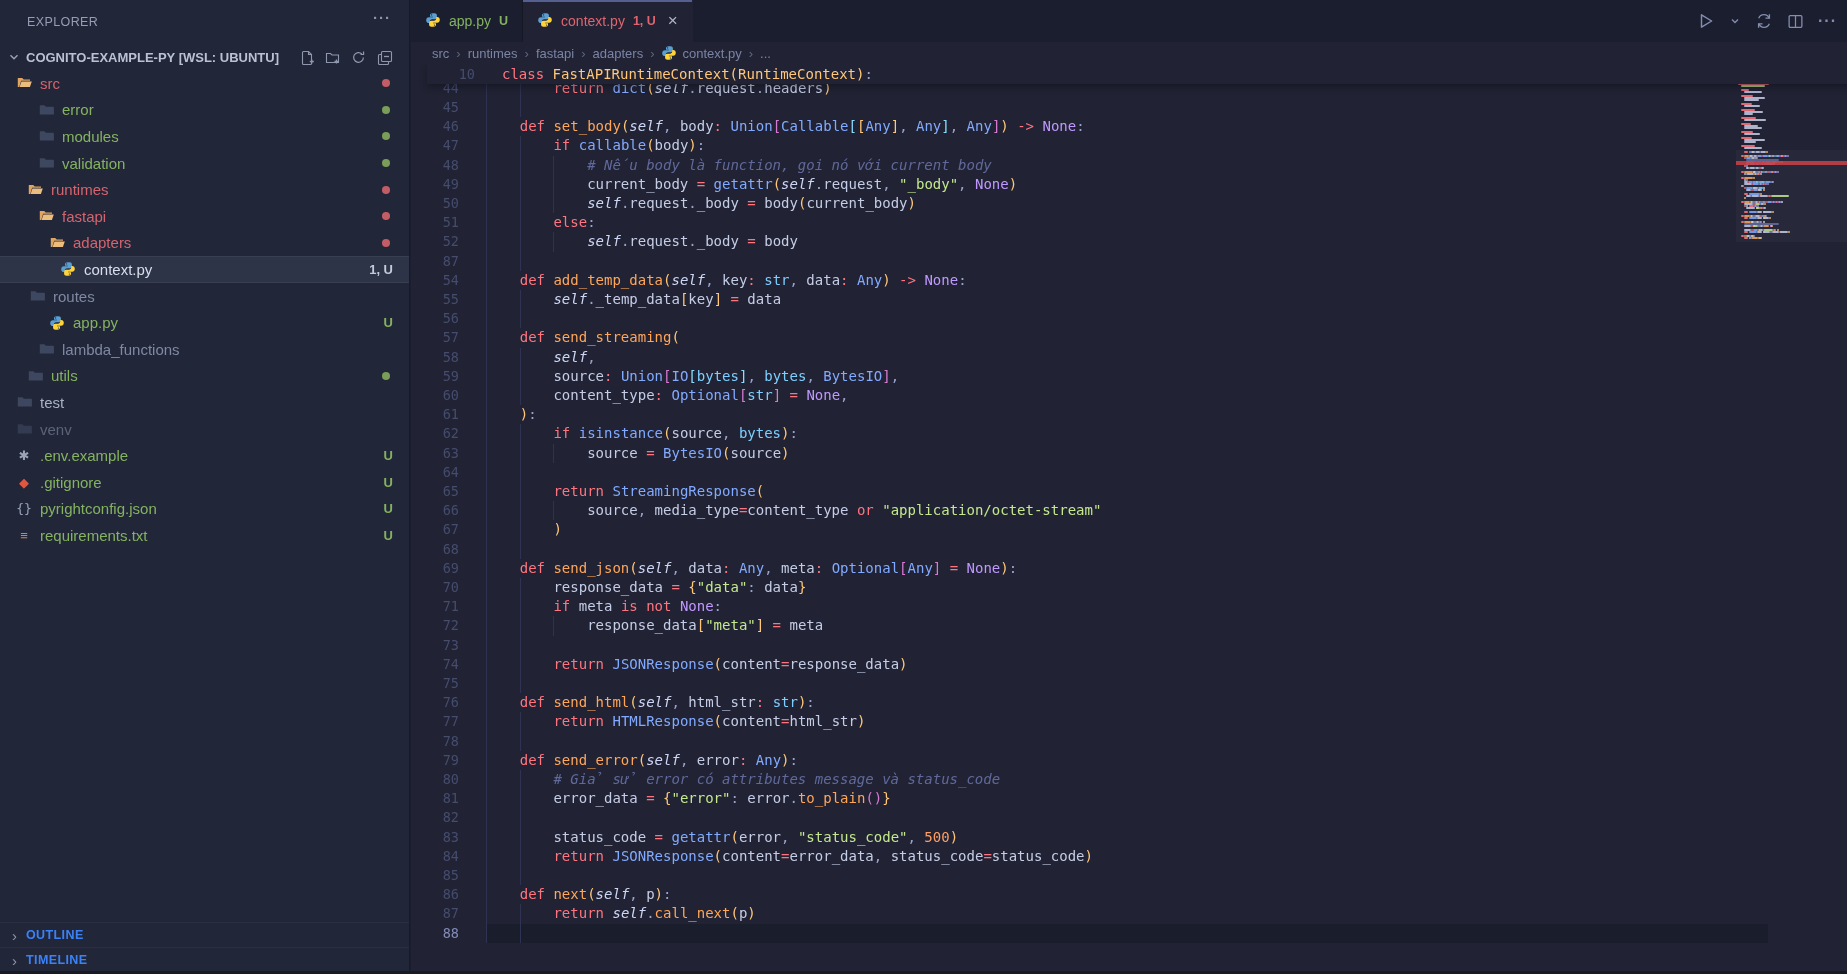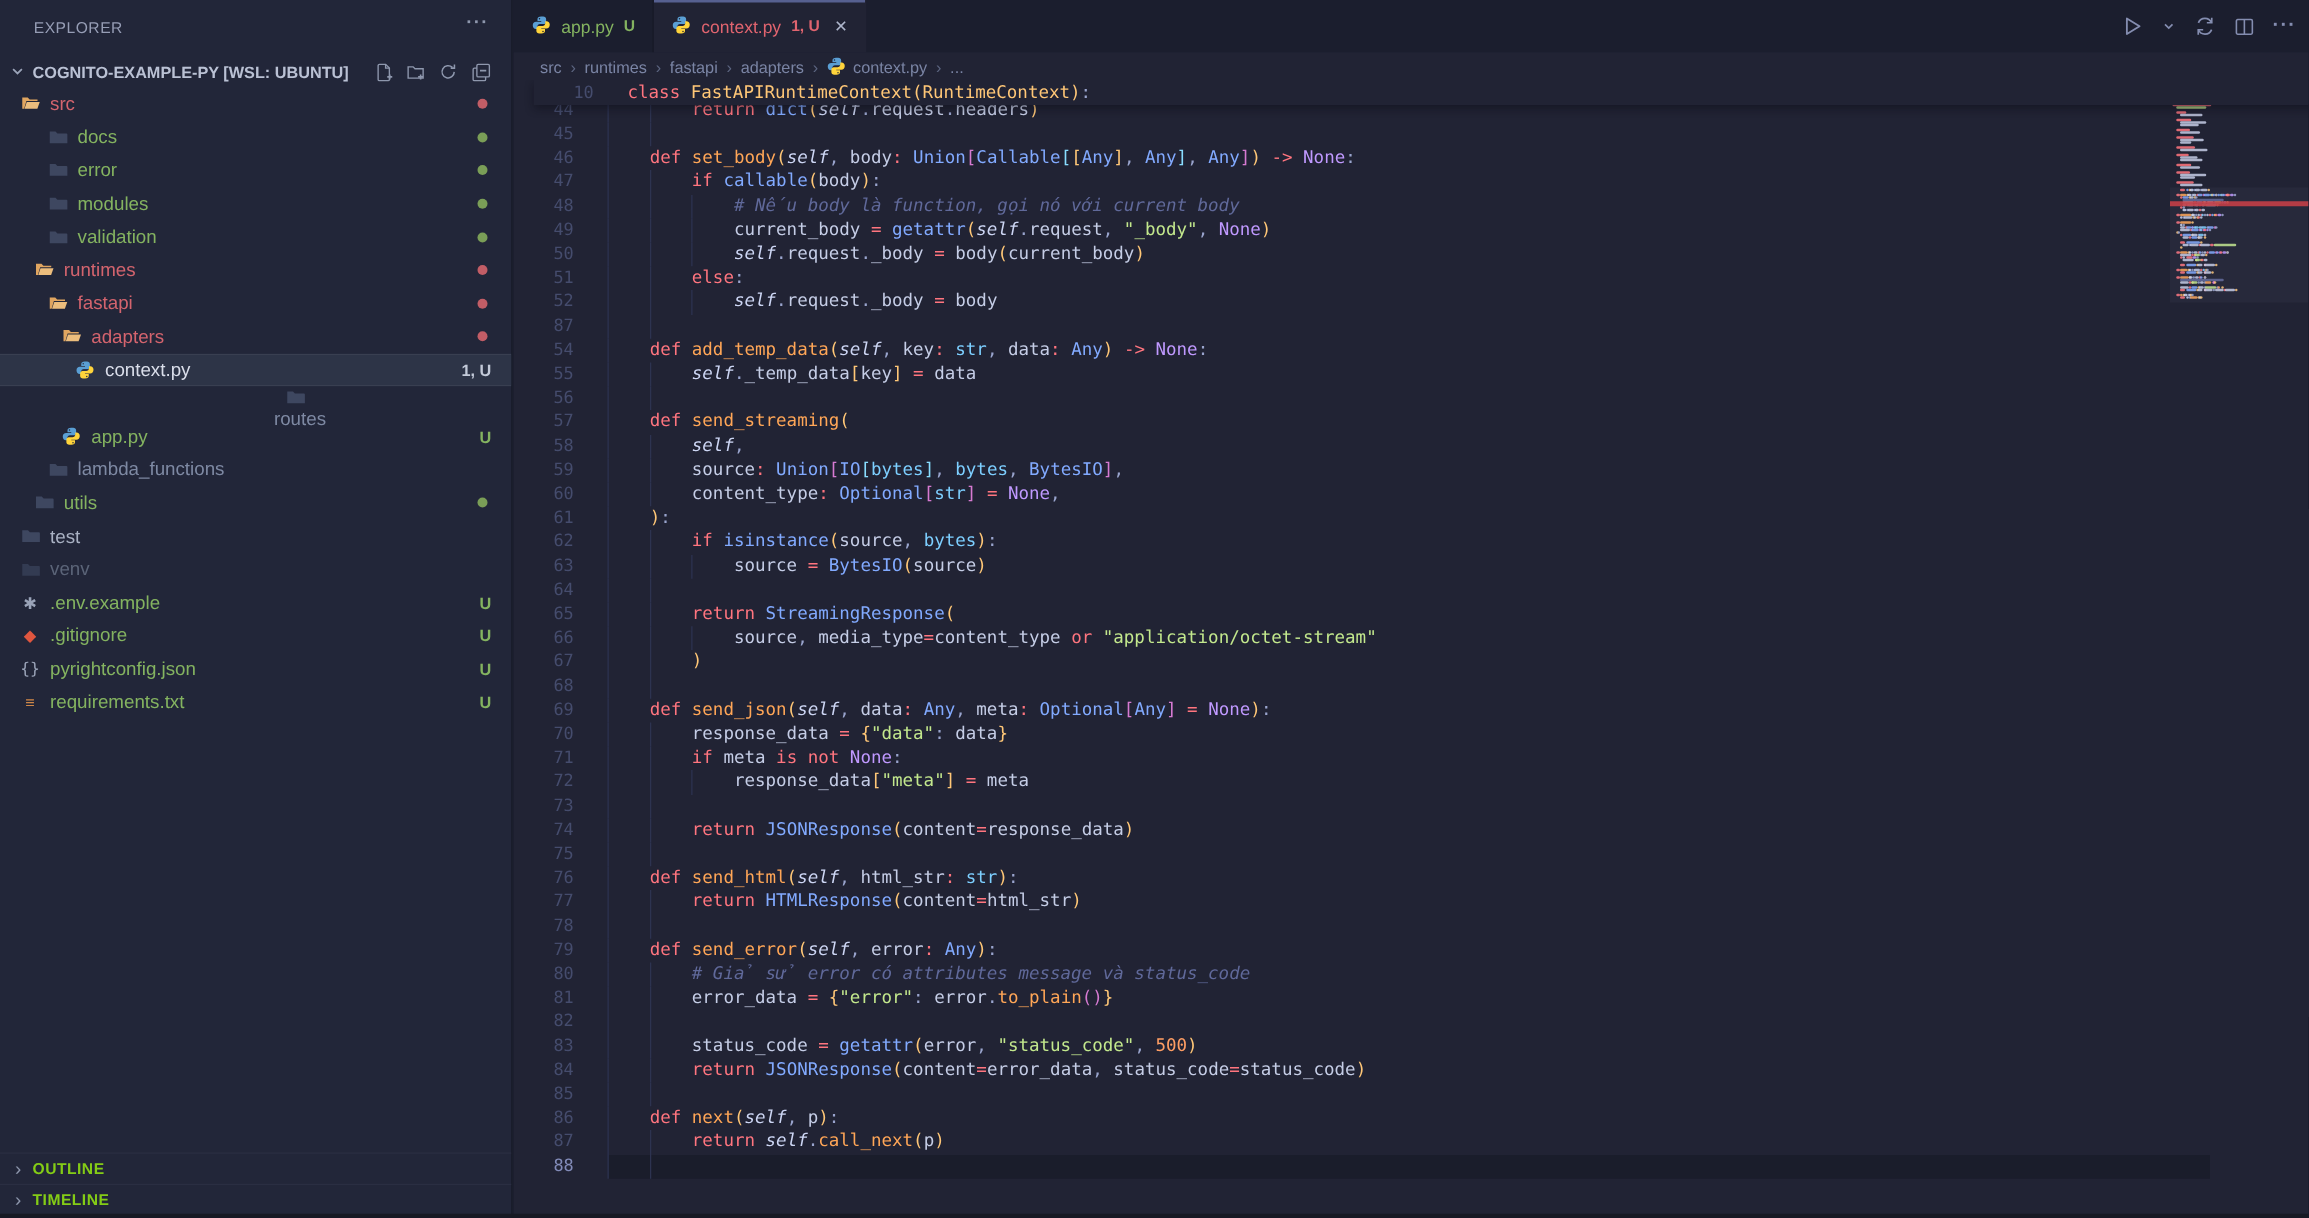--- a/index.html
+++ b/index.html
@@ -25,21 +25,21 @@
   .tree-row .ticon { width:18px; height:18px; display:flex; align-items:center; justify-content:center; flex:0 0 18px; }
   .tree-row .tlabel { margin-left:7px; font-size:15px; white-space:nowrap; }
   .tree-row .badge { position:absolute; right:16px; font-size:13px; font-weight:bold; }
   .tree-row .dot { position:absolute; right:19px; width:8px; height:8px; border-radius:50%; }
   .c-red{color:#d4646e} .c-green{color:#84b360} .c-white{color:#dadeea}
   .c-gray{color:#7e89a3} .c-lightgray{color:#a9b1c3} .c-dim{color:#5b6478}
   .ficon-txt { font-size:13px; line-height:1; }
   .sb-bottom { position:absolute; left:0; bottom:2px; width:100%; }
   .sb-sec { height:25px; display:flex; align-items:center; border-top:1px solid #2a2e42; cursor:pointer; }
   .sb-sec .schev { margin-left:12px; color:#8e97ad; font-size:15px; }
-  .sb-sec .slabel { margin-left:9px; font-size:12.5px; font-weight:bold; letter-spacing:.4px; color:#84cc16; }
+  .sb-sec .slabel { margin-left:9px; font-size:12.5px; font-weight:bold; letter-spacing:.4px; color:#3b82f6; }
   
   .editor { position:absolute; left:411px; top:0; width:1436px; height:974px; background:#212334; }
   .tabbar { position:absolute; left:0; top:0; width:100%; height:42px; background:#1b1e2e; display:flex; }
   .tab { position:relative; height:42px; display:flex; align-items:center; padding:0 14px; gap:8px; font-size:14px; cursor:pointer; border-right:1px solid #161825; }
   .tab .tname { white-space:nowrap; }
   .tab .tbadge { font-size:12.5px; font-weight:bold; }
   .tab.active { background:#212334; box-shadow:inset 0 2px 0 #566090; border-right-color:transparent; }
   .tab .tclose { color:#aeb6cc; font-size:17px; margin-left:4px; cursor:pointer; }
   .tab-red { color:#e0646f; }
   .tab-green { color:#84b360; }
@@ -124,29 +124,20 @@
           </span>
           <span class="tlabel c-red">src</span>
           <span class="dot" style="background: rgb(194, 93, 102);"></span>
         </div>
         <div class="tree-row" style="padding-left: 37px;">
           <span class="ticon">
             <svg width="17" height="16" viewBox="0 0 16 16">
               <path d="M1.3 3.2h4.6l1.5 1.6h7.3c.4 0 .7.3.7.7v7H1.3z" fill="#3e4760"></path>
             </svg>
           </span>
-          <span class="tlabel c-green">docs</span>
-          <span class="dot" style="background: rgb(122, 158, 87);"></span>
-        </div>
-        <div class="tree-row" style="padding-left: 37px;">
-          <span class="ticon">
-            <svg width="17" height="16" viewBox="0 0 16 16">
-              <path d="M1.3 3.2h4.6l1.5 1.6h7.3c.4 0 .7.3.7.7v7H1.3z" fill="#3e4760"></path>
-            </svg>
-          </span>
           <span class="tlabel c-green">error</span>
           <span class="dot" style="background: rgb(122, 158, 87);"></span>
         </div>
         <div class="tree-row" style="padding-left: 37px;">
           <span class="ticon">
             <svg width="17" height="16" viewBox="0 0 16 16">
               <path d="M1.3 3.2h4.6l1.5 1.6h7.3c.4 0 .7.3.7.7v7H1.3z" fill="#3e4760"></path>
             </svg>
           </span>
           <span class="tlabel c-green">modules</span>
@@ -194,21 +185,21 @@
         <div class="tree-row selected" style="padding-left: 59px;">
           <span class="ticon">
             <svg width="16" height="16" viewBox="0 0 16 16">
               <path fill="#5a9fd4" d="M7.9 1.2c-2 0-2.9.9-2.9 2v1.6h3v.5H3.9c-1.6 0-2.7 1-2.7 2.9 0 1.8 1 2.9 2.6 2.9h1V9.4c0-1.2 1-2.2 2.2-2.2h3c1 0 1.9-.9 1.9-1.9V3.2c0-1.1-1-2-2.3-2zM6.6 2.3a.6.6 0 1 1 0 1.2.6.6 0 0 1 0-1.2z"></path>
               <path fill="#ffd43b" d="M8.1 14.8c2 0 2.9-.9 2.9-2v-1.6H8v-.5h4.1c1.6 0 2.7-1 2.7-2.9 0-1.8-1-2.9-2.6-2.9h-1v1.7c0 1.2-1 2.2-2.2 2.2h-3c-1 0-1.9.9-1.9 1.9v2.1c0 1.1 1 2 2.3 2zM9.4 13.7a.6.6 0 1 1 0-1.2.6.6 0 0 1 0 1.2z"></path>
             </svg>
           </span>
           <span class="tlabel c-white">context.py</span>
           <span class="badge" style="color: rgb(195, 202, 217);">1, U</span>
         </div>
-        <div class="tree-row" style="padding-left: 64px; flex-direction: column;">
+        <div class="tree-row" style="padding-left: 28px;">
           <span class="ticon">
             <svg width="17" height="16" viewBox="0 0 16 16">
               <path d="M1.3 3.2h4.6l1.5 1.6h7.3c.4 0 .7.3.7.7v7H1.3z" fill="#3e4760"></path>
             </svg>
           </span>
           <span class="tlabel c-gray">routes</span>
         </div>
         <div class="tree-row" style="padding-left: 48px;">
           <span class="ticon">
             <svg width="16" height="16" viewBox="0 0 16 16">

